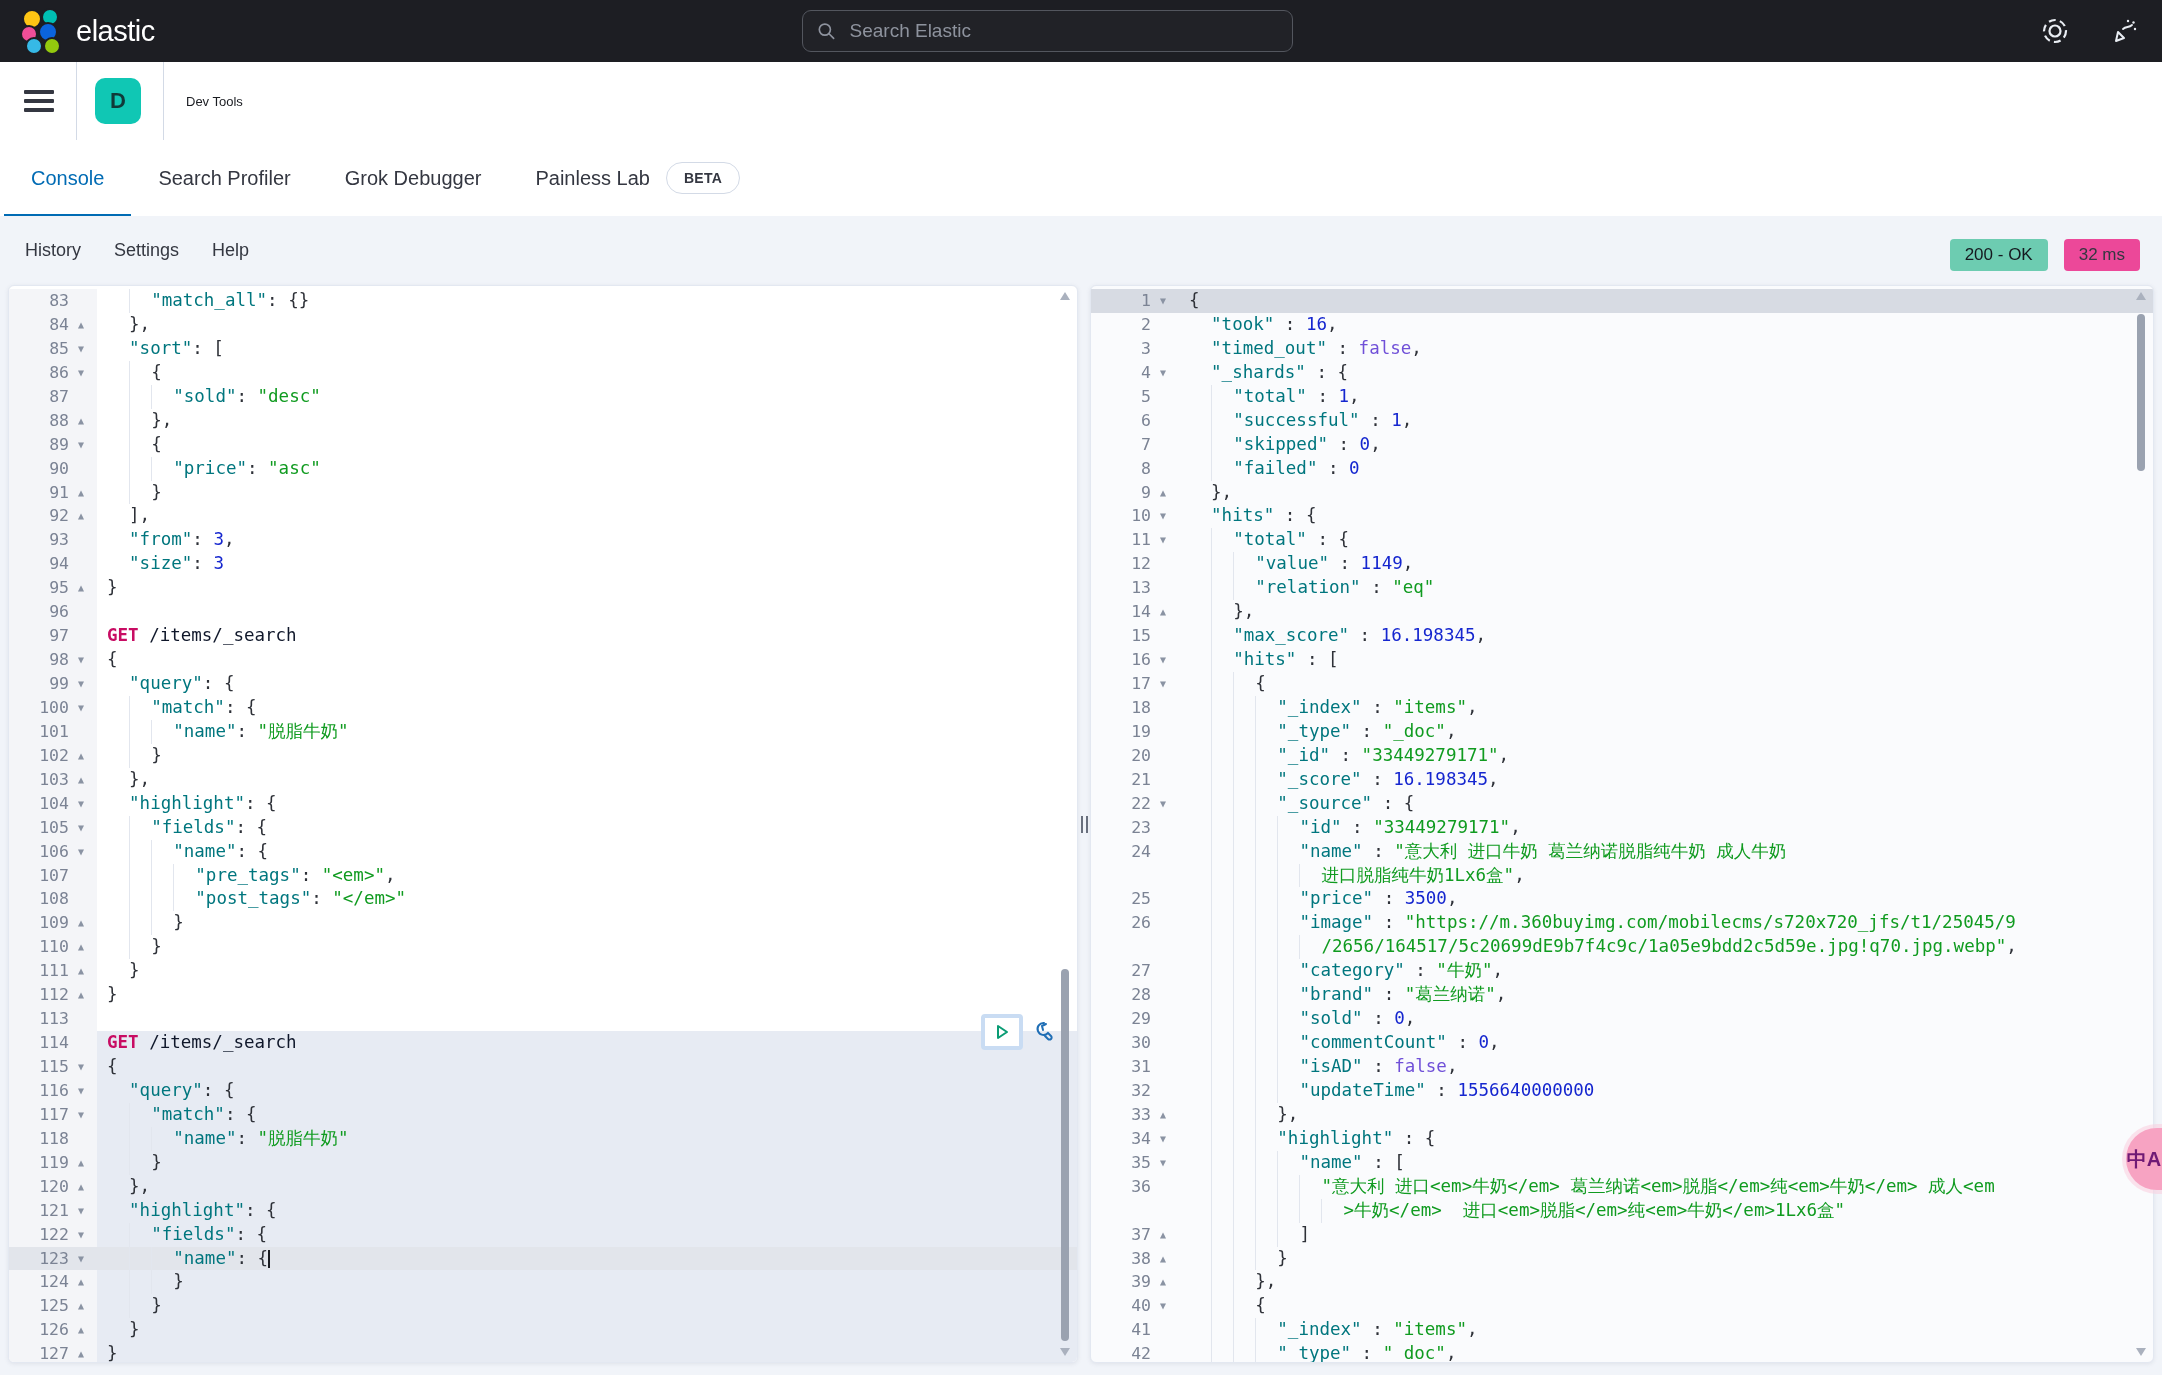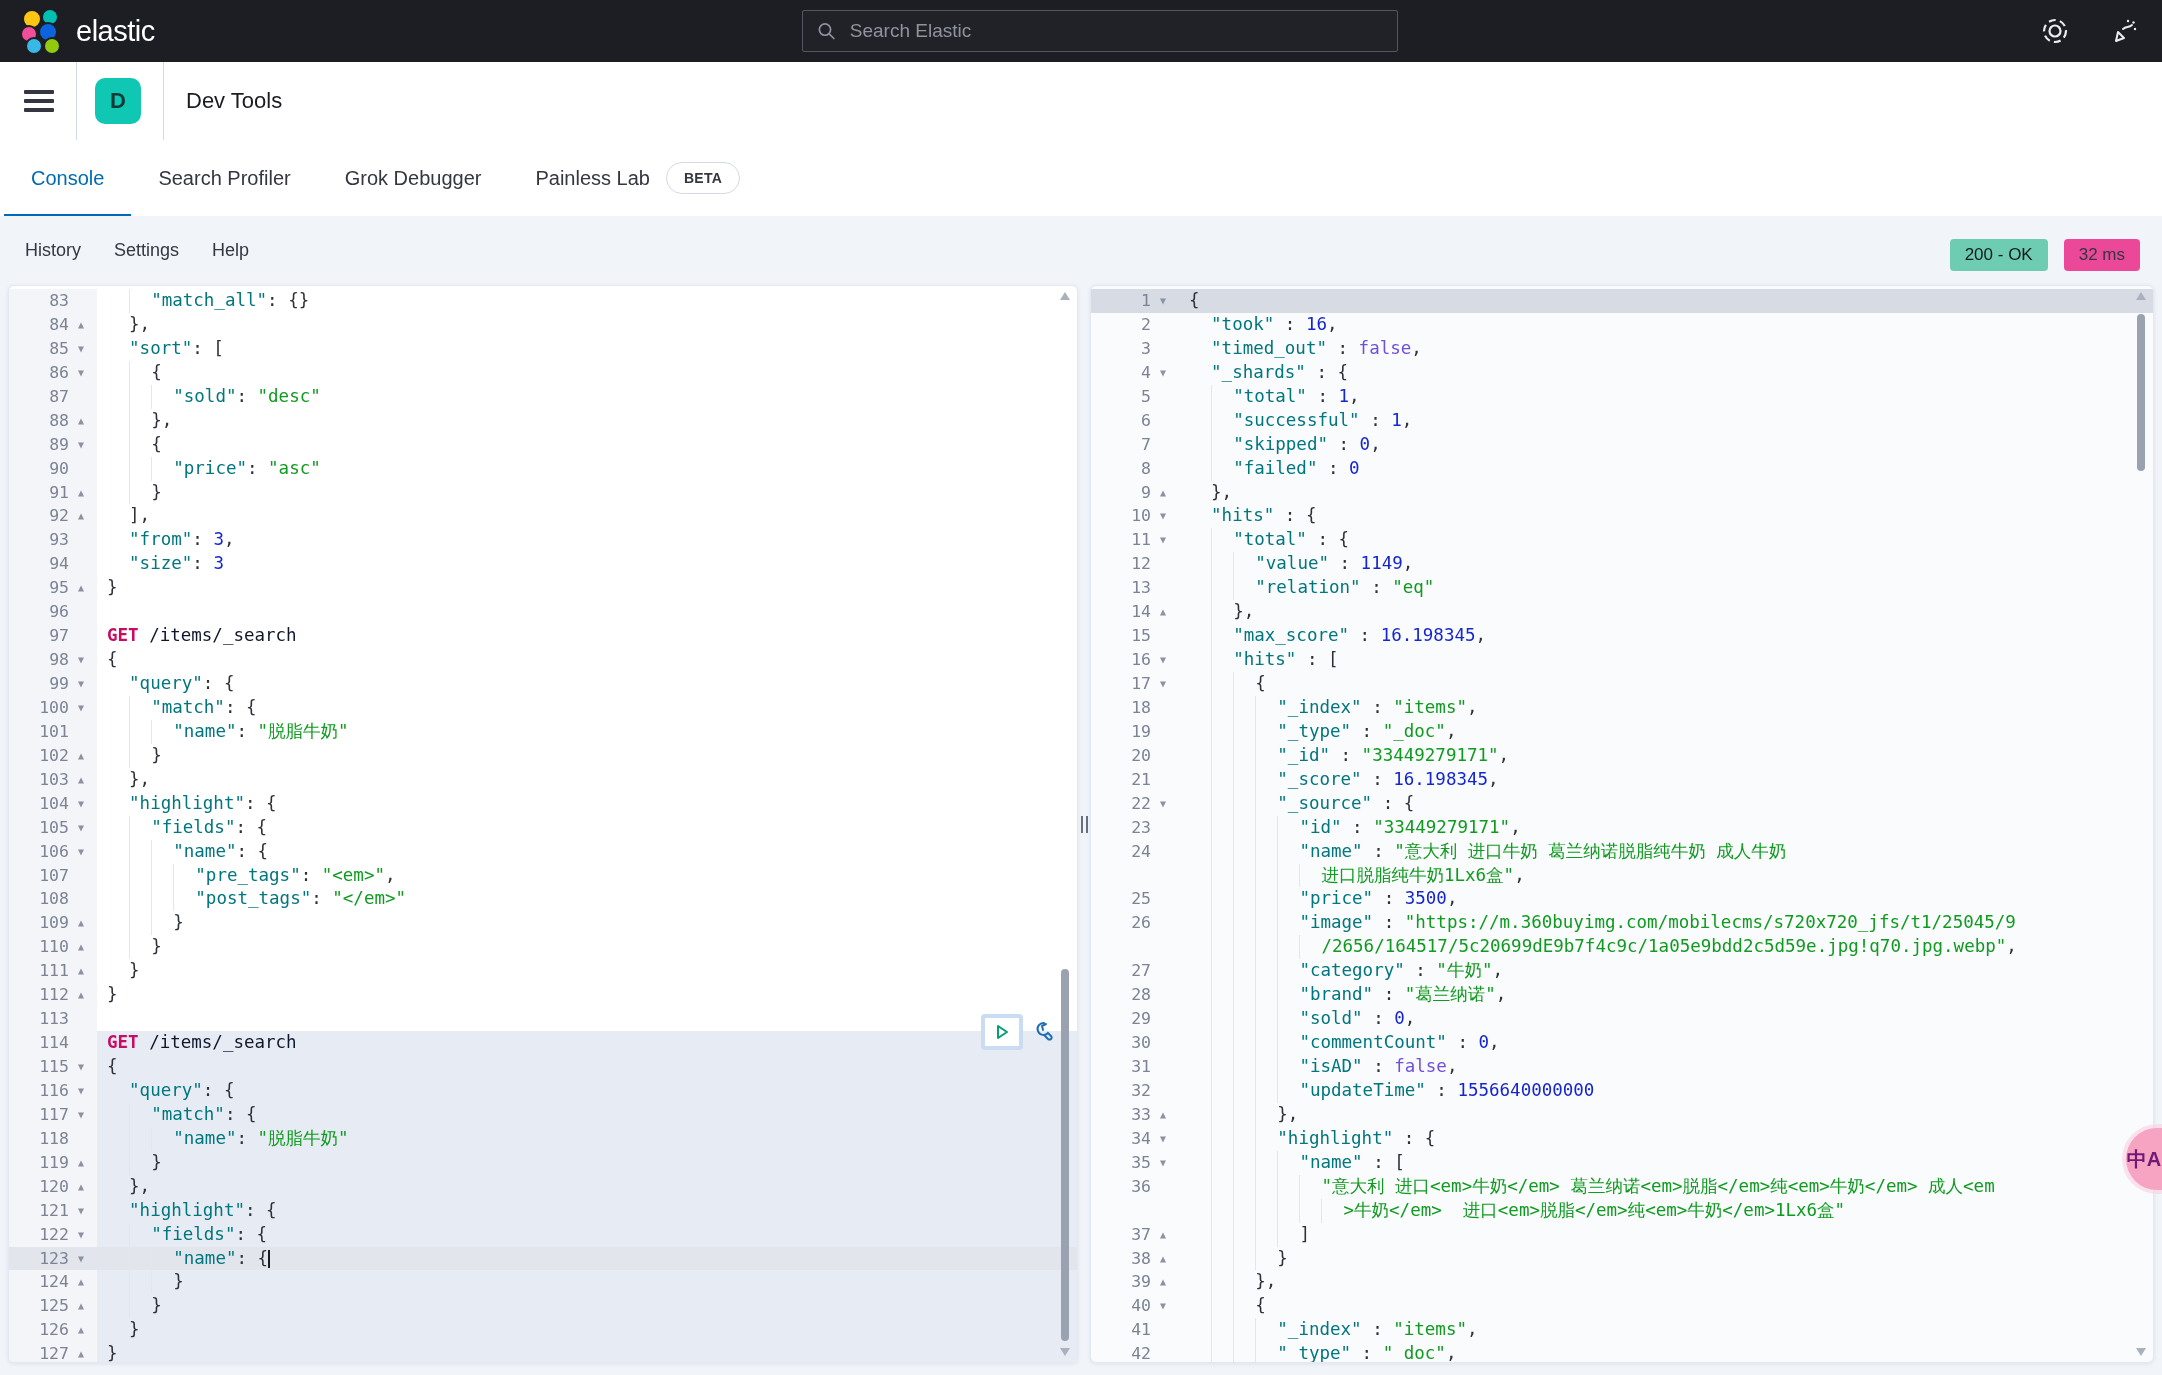--- a/index.html
+++ b/index.html
@@ -4,33 +4,33 @@
 <style>
   html,body{margin:0;padding:0;}
   body{
     width:2162px;height:1375px;position:relative;overflow:hidden;
     background:#f1f4f9;font-family:"Liberation Sans",sans-serif;color:#343741;
   }
   
   .hdr{position:absolute;left:0;top:0;width:2162px;height:62px;background:#1d1e23;display:flex;align-items:center;}
   .logo-wrap{display:flex;align-items:center;gap:12px;margin-left:18px;}
   .logo-word{color:#fff;font-size:29px;font-weight:400;letter-spacing:-.5px;}
-  .hdr-search{position:absolute;left:802px;top:10px;width:596px;height:42px;background:#212227;
-    border:1px solid #53565e;border-radius:2px;display:flex;align-items:center;padding:0 14px;box-sizing:border-box;}
+  .hdr-search{position:absolute;left:802px;top:10px;width:491px;height:42px;background:#212227;
+    border:1px solid #53565e;border-radius:9px;display:flex;align-items:center;padding:0 14px;box-sizing:border-box;}
   .hdr-search input{background:transparent;border:none;outline:none;color:#d4dae5;font-size:19px;width:100%;margin-left:12px;font-family:"Liberation Sans",sans-serif;}
   .hdr-search input::placeholder{color:#8e939e;}
   .hdr-icons{position:absolute;right:22px;top:0;height:62px;display:flex;align-items:center;gap:40px;}
   
   .nav{position:absolute;left:0;top:62px;width:2162px;height:78px;background:#fff;border-bottom:1px solid #d3dae6;display:flex;align-items:center;}
   .burger{width:30px;height:22px;margin-left:24px;display:flex;flex-direction:column;justify-content:space-between;cursor:pointer;}
   .burger div{height:4px;background:#343741;border-radius:1px;}
   .vsep{width:1px;height:78px;background:#d3dae6;margin-left:22px;}
   .appbadge{width:46px;height:46px;border-radius:10px;background:#10c7b4;color:#103a38;font-weight:bold;font-size:22px;
     display:flex;align-items:center;justify-content:center;margin-left:18px;}
-  .crumb{font-size:22px;color:#1a1c21;margin-left:22px;}
+  .crumb{font-size:13px;color:#1a1c21;margin-left:22px;}
   
   .tabs{position:absolute;left:0;top:140px;width:2162px;height:76px;background:#fff;border-bottom:1px solid #d3dae6;display:flex;align-items:stretch;padding-left:4px;}
   .tab{display:flex;align-items:center;padding:0 27px;font-size:20px;color:#343741;position:relative;cursor:pointer;}
   .tab.active{color:#006bb4;}
   .tab.active::after{content:"";position:absolute;left:0;right:0;bottom:-1px;height:3px;background:#006bb4;}
   .beta{margin-left:16px;border:1px solid #d3dae6;border-radius:999px;padding:7px 17px;font-size:14px;font-weight:bold;color:#343741;letter-spacing:.3px;background:#fff;}
   
   .menurow{position:absolute;left:0;top:216px;width:2162px;height:69px;display:flex;align-items:center;background:#f1f4f9;}
   .menu-item{font-size:18px;color:#343741;margin-left:33px;cursor:pointer;}
   .menu-item:first-child{margin-left:25px;}

